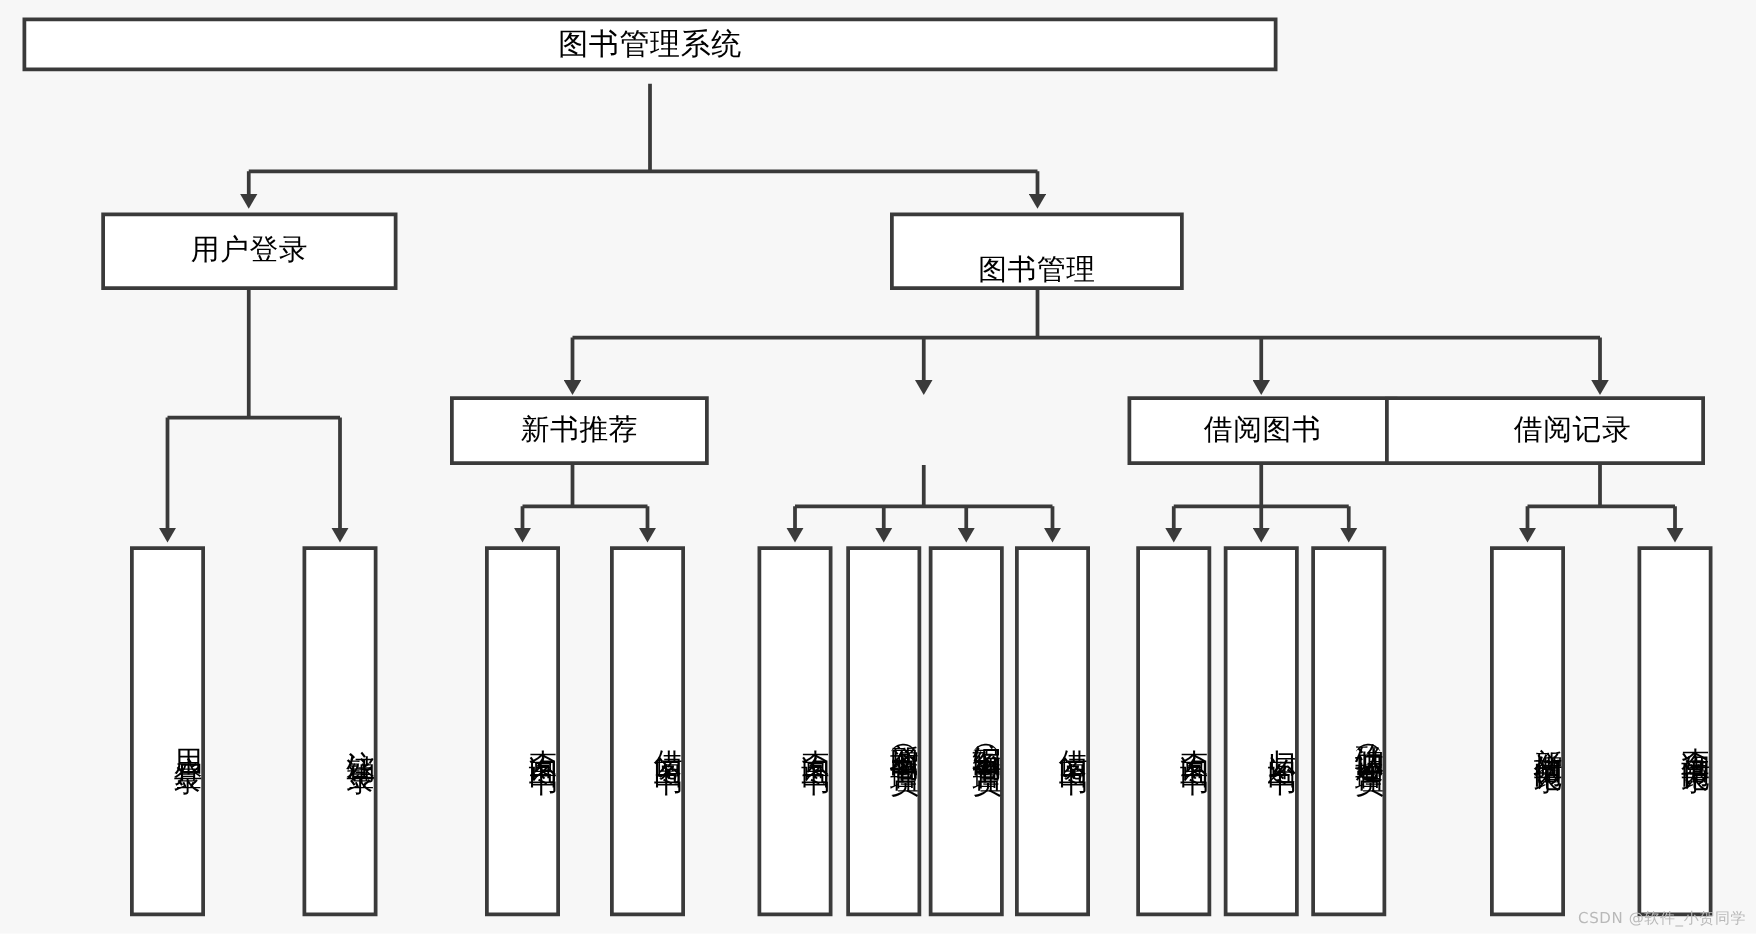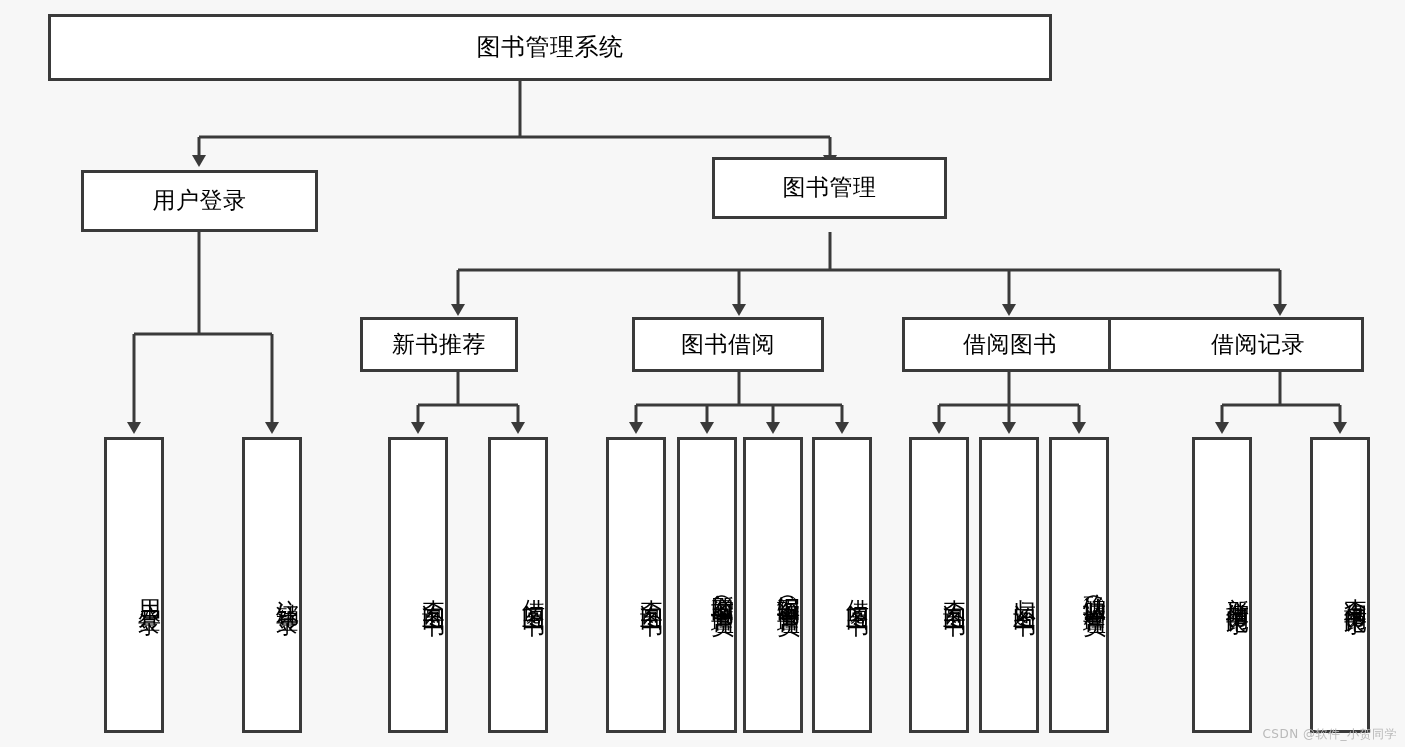--- a/index.html
+++ b/index.html
@@ -115,36 +115,33 @@
       <path d="M 1009 405 L 1009 423" marker-end="url(#arrow)"></path>
       <path d="M 1079 405 L 1079 423" marker-end="url(#arrow)"></path>
 
       <path d="M 1280 372 L 1280 405"></path>
       <path d="M 1222 405 L 1340 405"></path>
       <path d="M 1222 405 L 1222 423" marker-end="url(#arrow)"></path>
       <path d="M 1340 405 L 1340 423" marker-end="url(#arrow)"></path>
     </g>
   </svg>
 
-  <div class="node root horizontal" style="left:18px; top:14px; width:1004px; height:67px;margin-left:30px;">
+  <div class="node root horizontal" style="left:18px; top:14px; width:1004px; height:43px;">
     <span>图书管理系统</span>
   </div>
 
   <div class="node horizontal" style="left:81px; top:170px; width:237px; height:62px;">
     <span>用户登录</span>
   </div>
-  <div class="node horizontal" style="left:712px; top:157px; width:235px; height:62px;">
+  <div class="node horizontal" style="left:712px; top:170px; width:235px; height:62px;align-items:flex-end;">
     <span>图书管理</span>
   </div>
 
-  <div class="node horizontal" style="left:360px; top:317px; width:158px; height:55px;">
+  <div class="node horizontal" style="left:360px; top:317px; width:207px; height:55px;">
     <span>新书推荐</span>
-  </div>
-  <div class="node horizontal" style="left:632px; top:317px; width:192px; height:55px;">
-    <span>图书借阅</span>
   </div>
   <div class="node horizontal" style="left:902px; top:317px; width:216px; height:55px;">
     <span>借阅图书</span>
   </div>
   <div class="node horizontal" style="left:1108px; top:317px; width:256px; height:55px;padding-left:44px;">
     <span>借阅记录</span>
   </div>
 
   <div class="node vertical" style="left:104px; top:437px; width:60px; height:296px;">
     <span>用户登录</span>

